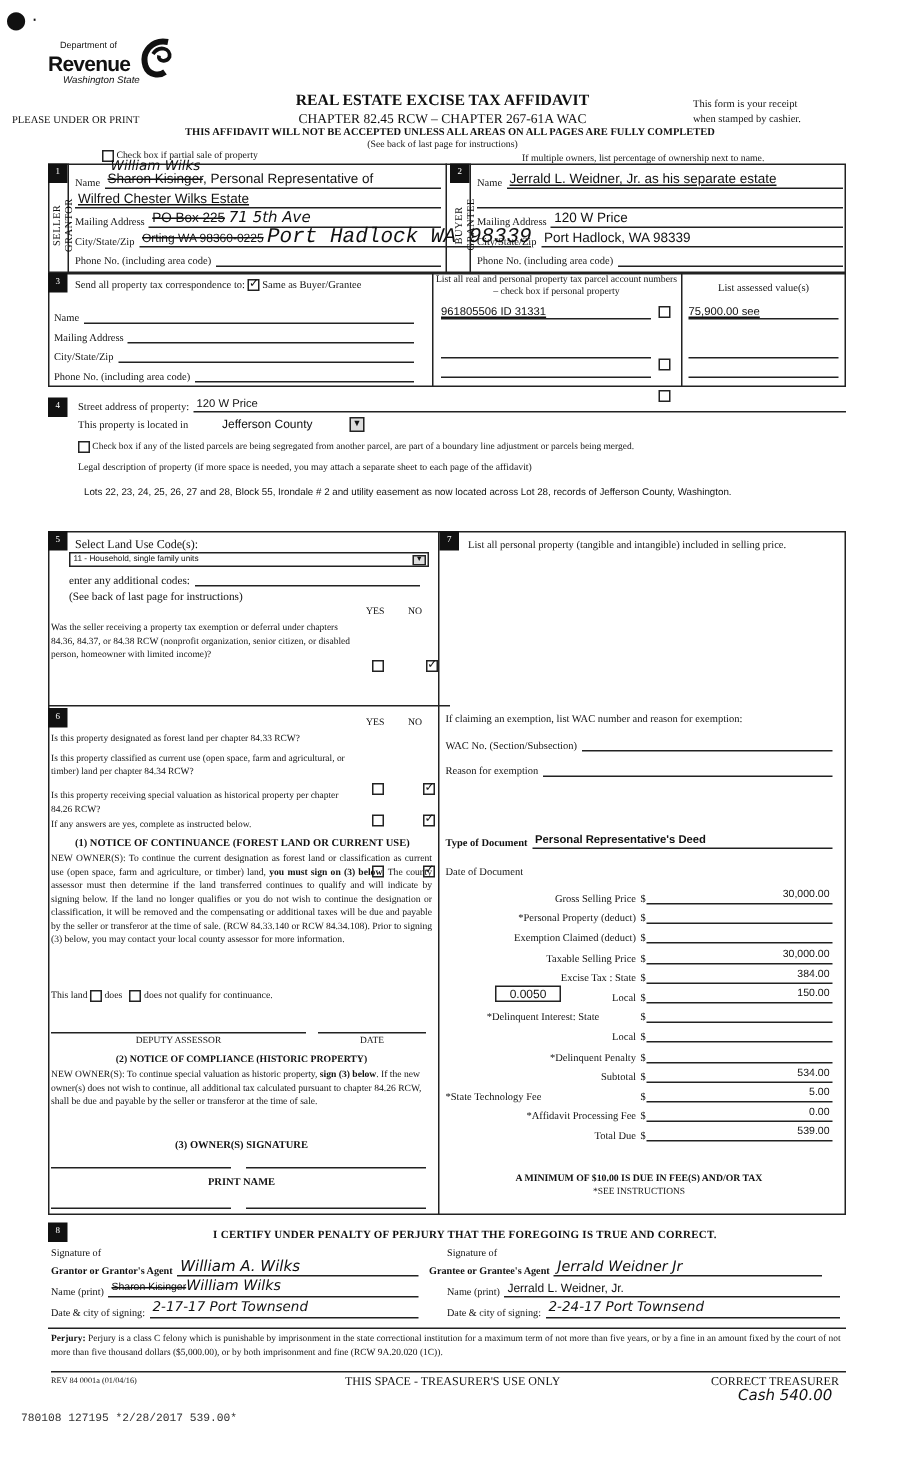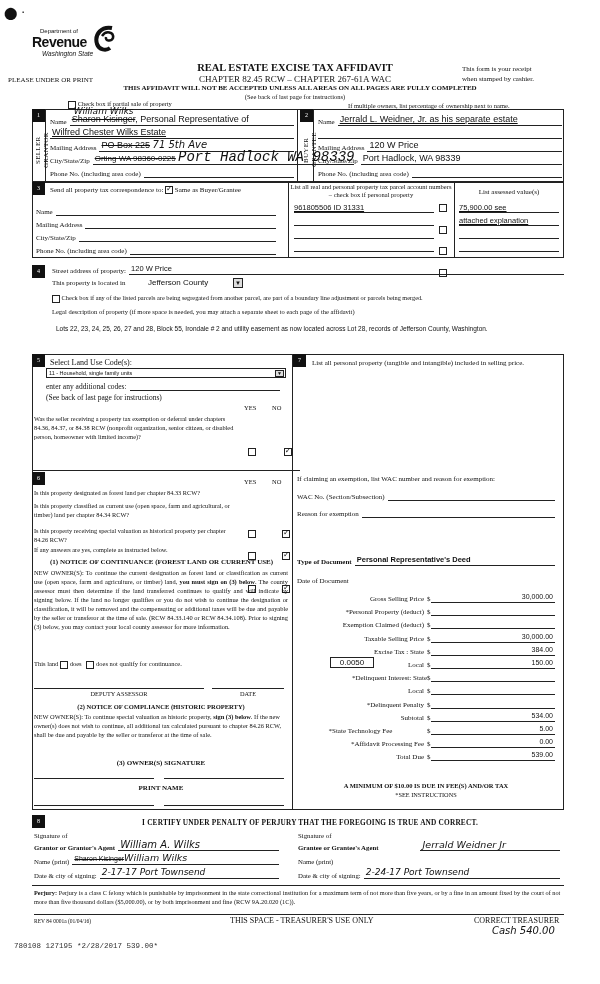--- a/index.html
+++ b/index.html
@@ -139,21 +139,20 @@
 <div class="row" style="left:36px;top:245px;width:240px;height:10px;">
     <span class="lbl">Phone No. (including area code)</span>
     <span class="val"></span>
   </div>
 
 <div class="abs center" style="left:290px;top:183px;width:162px;font-size:6.5px;line-height:8px;">List all real and personal property tax parcel account numbers – check box if personal property</div>
 <div class="abs center" style="left:456px;top:188px;width:106px;font-size:7px;">List assessed value(s)</div>
 
 <div id="parcel-rows">
     <div><div class="abs line fill" style="left:294px;top:203px;width:140px;height:10px;font-size:7.5px;line-height:10px;text-decoration:underline;">961805506   ID 31331</div><span class="abs cb" style="left:439px;top:204px;"></span><div class="abs line fill" style="left:459px;top:203px;width:100px;height:10px;font-size:7.5px;line-height:10px;text-decoration:underline;">75,900.00  see</div></div>
-    <div><div class="abs line fill" style="left:294px;top:216px;width:140px;height:10px;font-size:7.5px;line-height:10px;text-decoration:underline;"></div><span class="abs cb" style="left:439px;top:217px;"></span><div class="abs line fill" style="left:459px;top:216px;width:100px;height:10px;font-size:7.5px;line-height:10px;text-decoration:underline;">attached explanation</div></div>
     <div><div class="abs line fill" style="left:294px;top:229px;width:140px;height:10px;font-size:7.5px;line-height:10px;text-decoration:underline;"></div><span class="abs cb" style="left:439px;top:230px;"></span><div class="abs line fill" style="left:459px;top:229px;width:100px;height:10px;font-size:7.5px;line-height:10px;text-decoration:underline;"></div></div>
     <div><div class="abs line fill" style="left:294px;top:242px;width:140px;height:10px;font-size:7.5px;line-height:10px;text-decoration:underline;"></div><span class="abs cb" style="left:439px;top:243px;"></span><div class="abs line fill" style="left:459px;top:242px;width:100px;height:10px;font-size:7.5px;line-height:10px;text-decoration:underline;"></div></div>
   </div>
 
 
 <div class="badge" style="left:32px;top:265px;">4</div>
 <div class="row" style="left:52px;top:264px;width:512px;height:11px;font-size:7px;">
   <span class="lbl">Street address of property:</span>
   <span class="val fill" style="font-size:7.5px;">120 W Price</span>
 </div>
@@ -283,41 +282,41 @@
       <span style="width:130px;text-align:right;padding-right:3px;">Excise Tax : State</span>
       <span>$</span>
       <span class="val fill" style="font-size:7px;">384.00</span>
     </div>
     <div class="row money" style="left: 297px; top: 658px; width: 258px; height: 11px; font-size: 7px;">
       <span style="width:130px;text-align:right;padding-right:3px;">Local</span>
       <span>$</span>
       <span class="val fill" style="font-size:7px;">150.00</span>
     </div>
     <div class="row money" style="left: 297px; top: 671.2px; width: 258px; height: 11px; font-size: 7px;">
-      <span style="width:130px;text-align:right;padding-right:0;">*Delinquent Interest: State</span>
+      <span style="width:130px;text-align:center;padding-right:0;">*Delinquent Interest: State</span>
       <span>$</span>
       <span class="val fill" style="font-size:7px;"></span>
     </div>
     <div class="row money" style="left: 297px; top: 684.4px; width: 258px; height: 11px; font-size: 7px;">
       <span style="width:130px;text-align:right;padding-right:3px;">Local</span>
       <span>$</span>
       <span class="val fill" style="font-size:7px;"></span>
     </div>
     <div class="row money" style="left: 297px; top: 697.6px; width: 258px; height: 11px; font-size: 7px;">
       <span style="width:130px;text-align:right;padding-right:3px;">*Delinquent Penalty</span>
       <span>$</span>
       <span class="val fill" style="font-size:7px;"></span>
     </div>
     <div class="row money" style="left: 297px; top: 710.8px; width: 258px; height: 11px; font-size: 7px;">
       <span style="width:130px;text-align:right;padding-right:3px;">Subtotal</span>
       <span>$</span>
       <span class="val fill" style="font-size:7px;">534.00</span>
     </div>
     <div class="row money" style="left: 297px; top: 724px; width: 258px; height: 11px; font-size: 7px;">
-      <span style="width:130px;text-align:center;padding-right:3px;">*State Technology Fee</span>
+      <span style="width:130px;text-align:left;padding-right:3px;">*State Technology Fee</span>
       <span>$</span>
       <span class="val fill" style="font-size:7px;">5.00</span>
     </div>
     <div class="row money" style="left: 297px; top: 737.2px; width: 258px; height: 11px; font-size: 7px;">
       <span style="width:130px;text-align:right;padding-right:3px;">*Affidavit Processing Fee</span>
       <span>$</span>
       <span class="val fill" style="font-size:7px;">0.00</span>
     </div>
     <div class="row money" style="left: 297px; top: 750.4px; width: 258px; height: 11px; font-size: 7px;">
       <span style="width:130px;text-align:right;padding-right:3px;">Total Due</span>
@@ -341,26 +340,27 @@
 <div class="row" style="left:34px;top:853px;width:245px;height:12px;font-size:6.8px;">
   <span class="lbl">Name (print)</span>
   <span class="val"><span class="strike fill" style="font-size:7px;">Sharon Kisinger</span><span class="hand" style="font-size:9.5px;">William Wilks</span></span>
 </div>
 <div class="row" style="left:34px;top:867px;width:245px;height:12px;font-size:6.8px;">
   <span class="lbl">Date &amp; city of signing:</span>
   <span class="val hand" style="font-size:9px;">2-17-17  Port Townsend</span>
 </div>
 
 <div class="abs" style="left:298px;top:832px;font-size:6.8px;">Signature of</div>
-<div class="row" style="left:298px;top:838px;width:262px;height:13px;font-size:6.8px;gap:39px;">
+<div class="row" style="left:286px;top:838px;width:262px;height:13px;font-size:6.8px;">
   <span class="lbl" style="font-weight:bold;">Grantee or Grantee's Agent</span>
   <span class="val hand" style="font-size:9.5px;">Jerrald Weidner Jr</span>
 </div>
 <div class="row" style="left:298px;top:853px;width:262px;height:12px;font-size:6.8px;">
   <span class="lbl">Name (print)</span>
+  <span class="val fill" style="font-size:8px;">Jerrald L. Weidner, Jr.</span>
 </div>
 <div class="row" style="left:298px;top:867px;width:262px;height:12px;font-size:6.8px;">
   <span class="lbl">Date &amp; city of signing:</span>
   <span class="val hand" style="font-size:9px;">2-24-17  Port Townsend</span>
 </div>
 <div class="abs" style="left:32px;top:885px;width:532px;height:1px;background:#222;"></div>
 
 
 <div class="abs" style="left:34px;top:889px;width:530px;font-size:6.3px;line-height:8.5px;">
   <b>Perjury:</b><span> Perjury is a class C felony which is punishable by imprisonment in the state correctional institution for a maximum term of not more than five years, or by a fine in an amount fixed by the court of not more than five thousand dollars ($5,000.00), or by both imprisonment and fine (RCW 9A.20.020 (1C)).</span>

